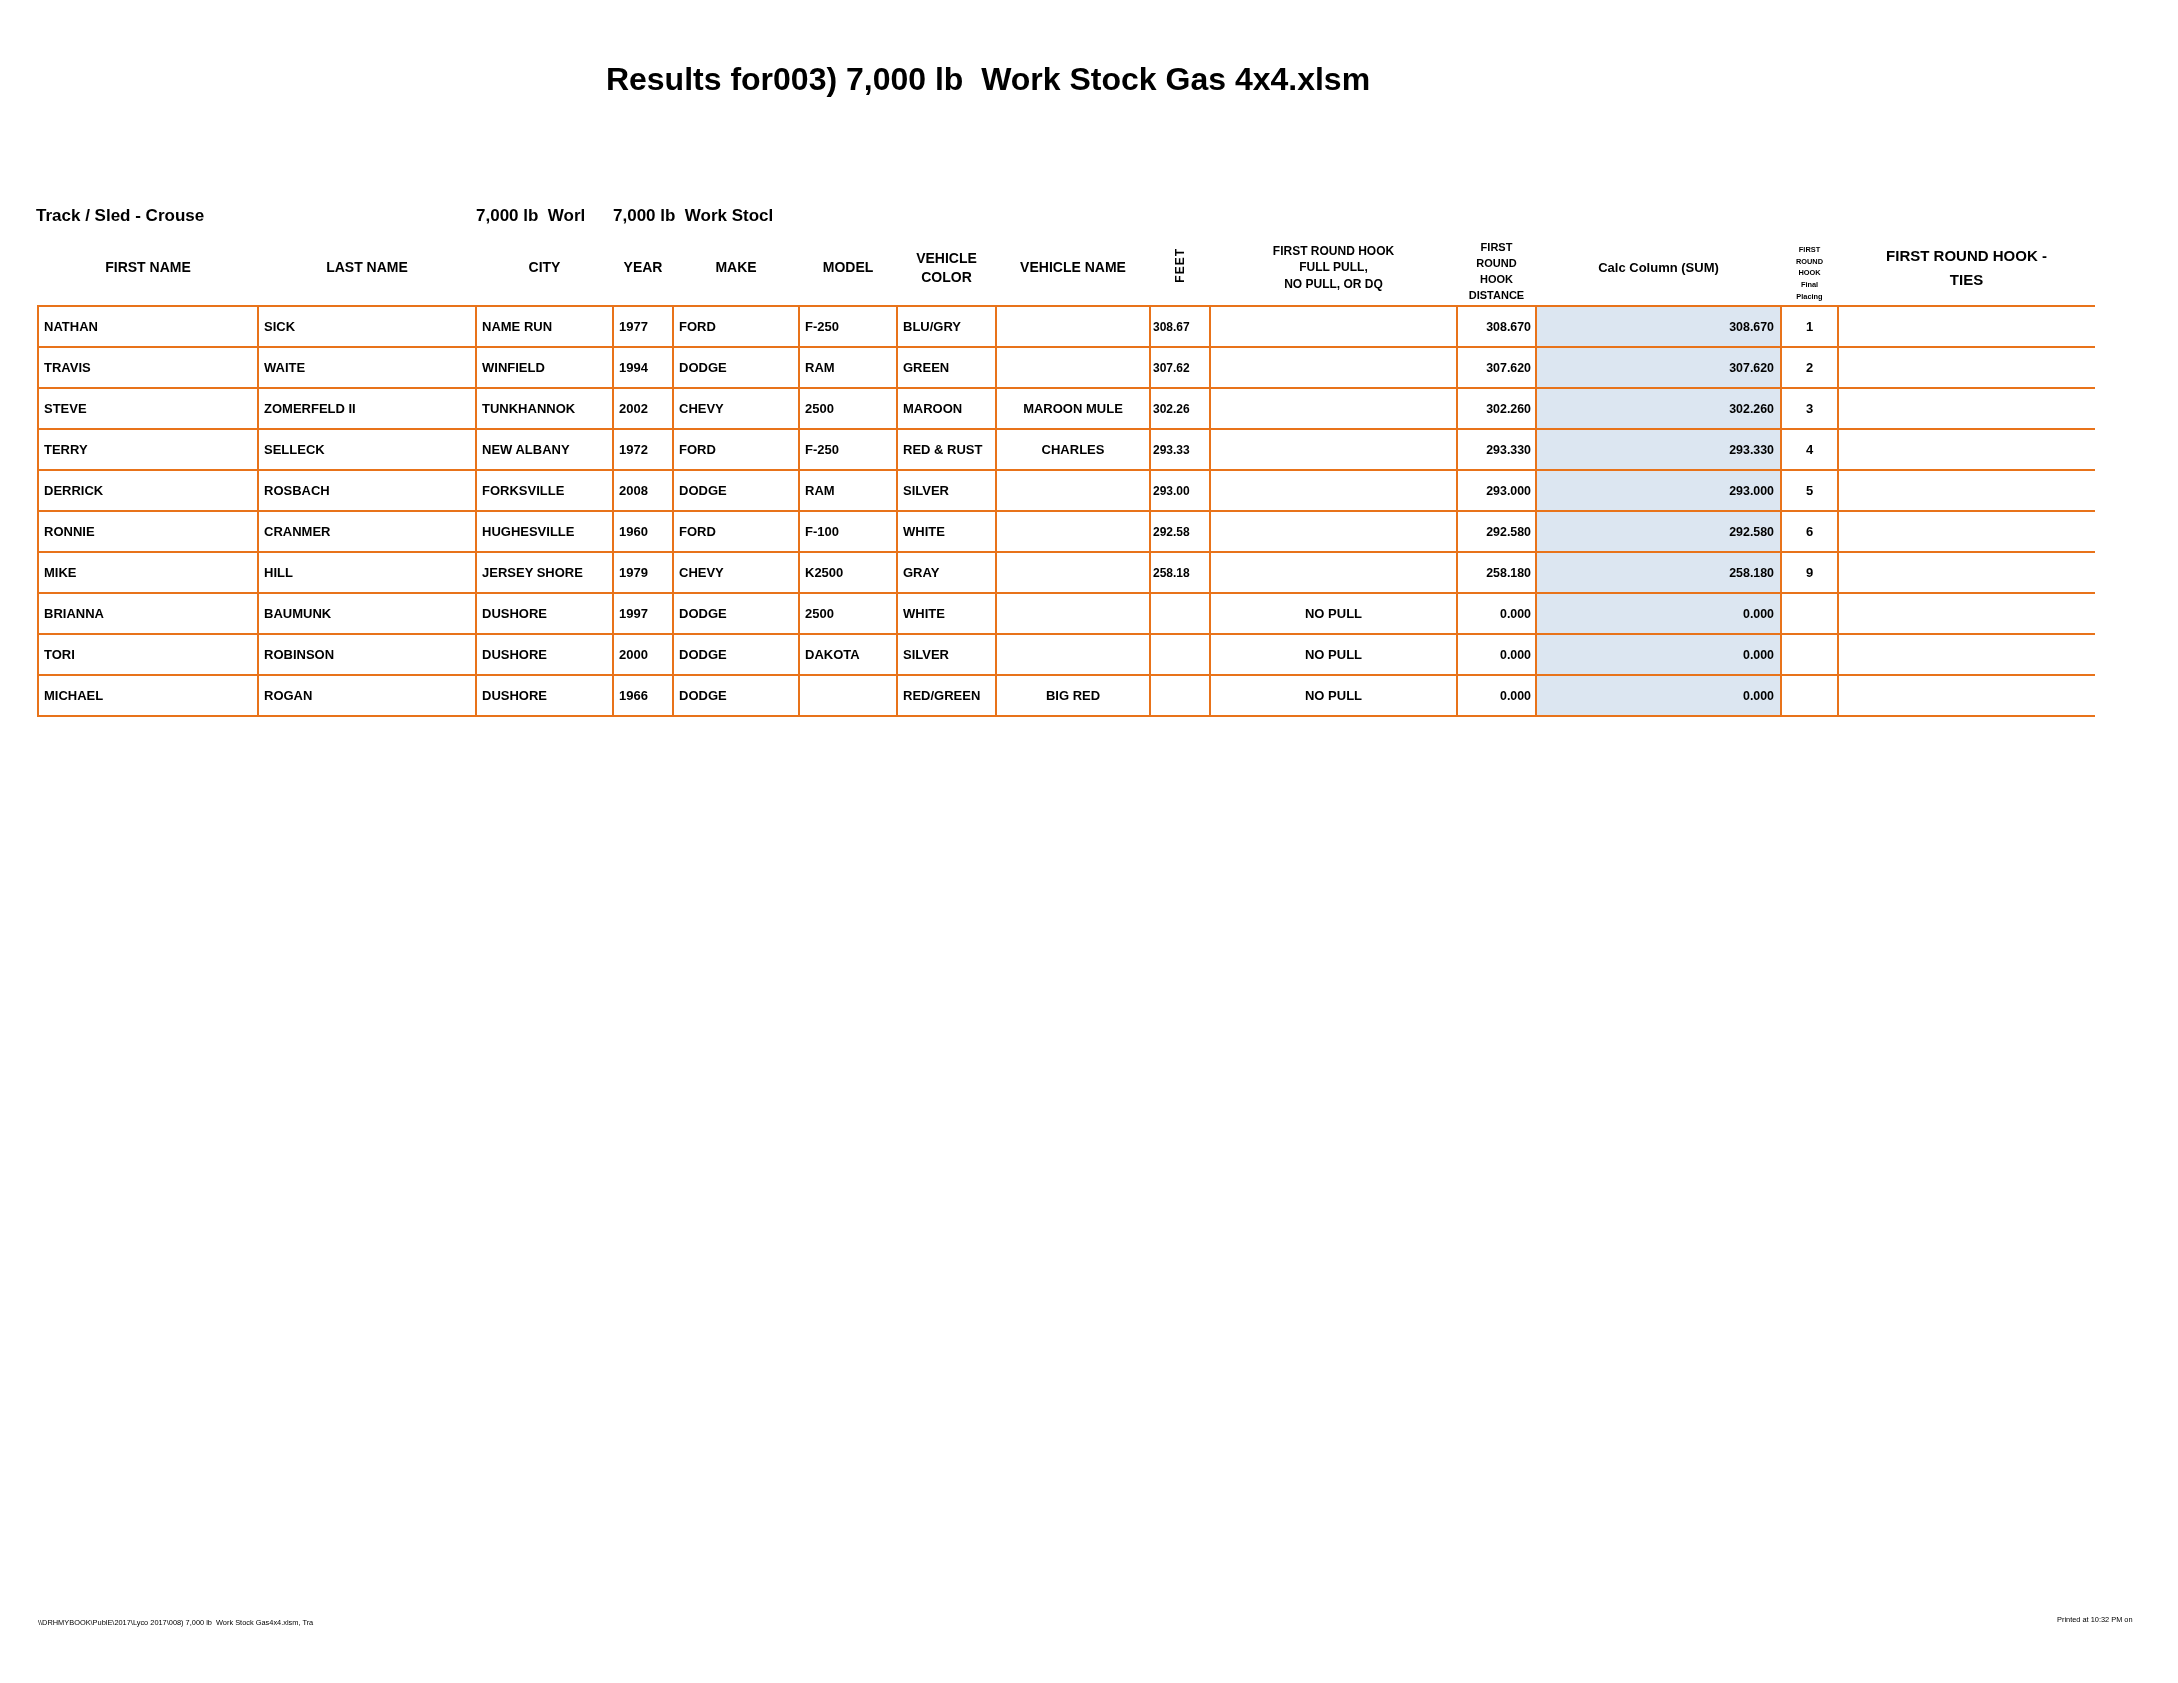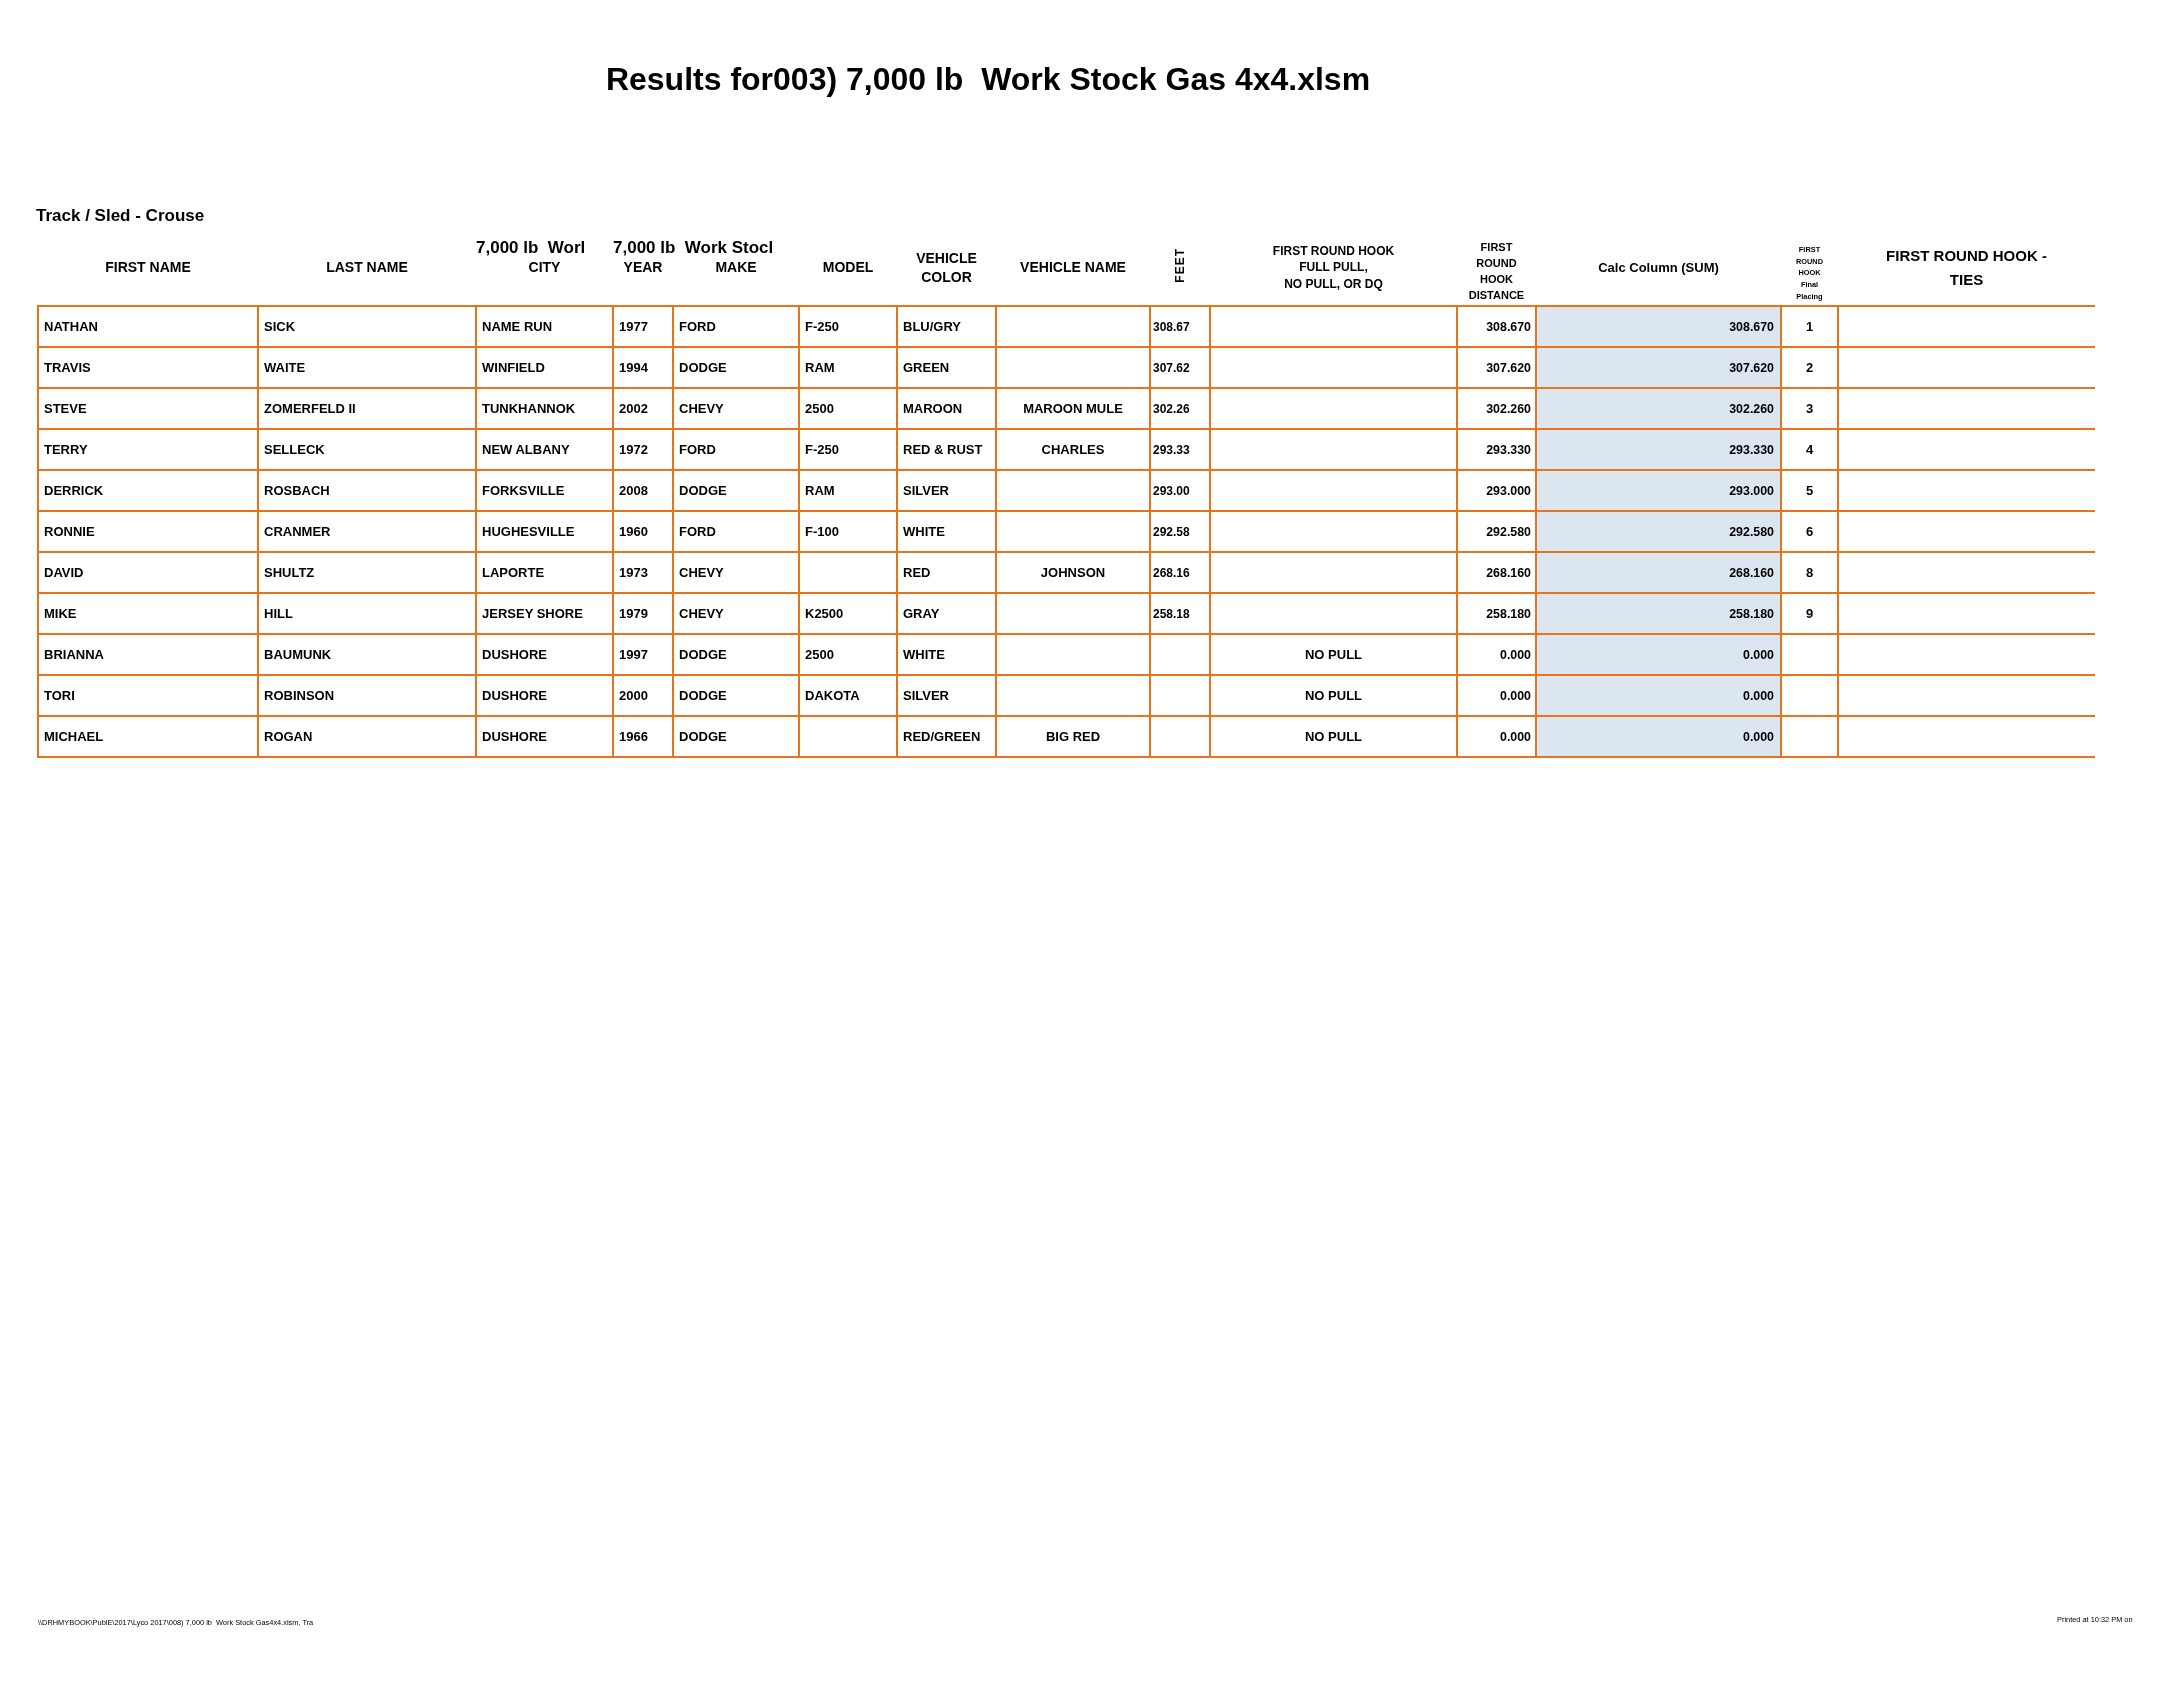--- a/index.html
+++ b/index.html
@@ -9,21 +9,21 @@
   }
   .page-title{
     position:absolute;top:61px;left:0;width:1976px;text-align:center;
     font-size:32px;font-weight:bold;white-space:pre;letter-spacing:0px;
   }
   .track-label{
     position:absolute;top:206px;left:36px;font-size:17px;font-weight:bold;white-space:pre;
   }
   .class-cell{
     position:absolute;top:206px;font-size:17px;font-weight:bold;
-    white-space:pre;overflow:hidden;margin-top:32px;
+    white-space:pre;overflow:hidden;
   }
   .class-cell-1{left:476px;width:135px;}
   .class-cell-2{left:613px;width:196px;}
 
   .results-wrap{position:absolute;left:37px;top:230px;}
   table.results{
     border-collapse:collapse;table-layout:fixed;width:2057px;
   }
   th,td{
     overflow:hidden;white-space:nowrap;
@@ -227,36 +227,20 @@
           <td class="col-color">WHITE</td>
           <td class="col-vehicle_name"></td>
           <td class="col-feet">292.58</td>
           <td class="col-full_pull"></td>
           <td class="col-distance">292.580</td>
           <td class="col-calc">292.580</td>
           <td class="col-placing">6</td>
           <td class="col-ties"></td>
         </tr>
         <tr>
-          <td class="col-first_name">DAVID</td>
-          <td class="col-last_name">SHULTZ</td>
-          <td class="col-city">LAPORTE</td>
-          <td class="col-year">1973</td>
-          <td class="col-make">CHEVY</td>
-          <td class="col-model"></td>
-          <td class="col-color">RED</td>
-          <td class="col-vehicle_name">JOHNSON</td>
-          <td class="col-feet">268.16</td>
-          <td class="col-full_pull"></td>
-          <td class="col-distance">268.160</td>
-          <td class="col-calc">268.160</td>
-          <td class="col-placing">8</td>
-          <td class="col-ties"></td>
-        </tr>
-        <tr>
           <td class="col-first_name">MIKE</td>
           <td class="col-last_name">HILL</td>
           <td class="col-city">JERSEY SHORE</td>
           <td class="col-year">1979</td>
           <td class="col-make">CHEVY</td>
           <td class="col-model">K2500</td>
           <td class="col-color">GRAY</td>
           <td class="col-vehicle_name"></td>
           <td class="col-feet">258.18</td>
           <td class="col-full_pull"></td>

